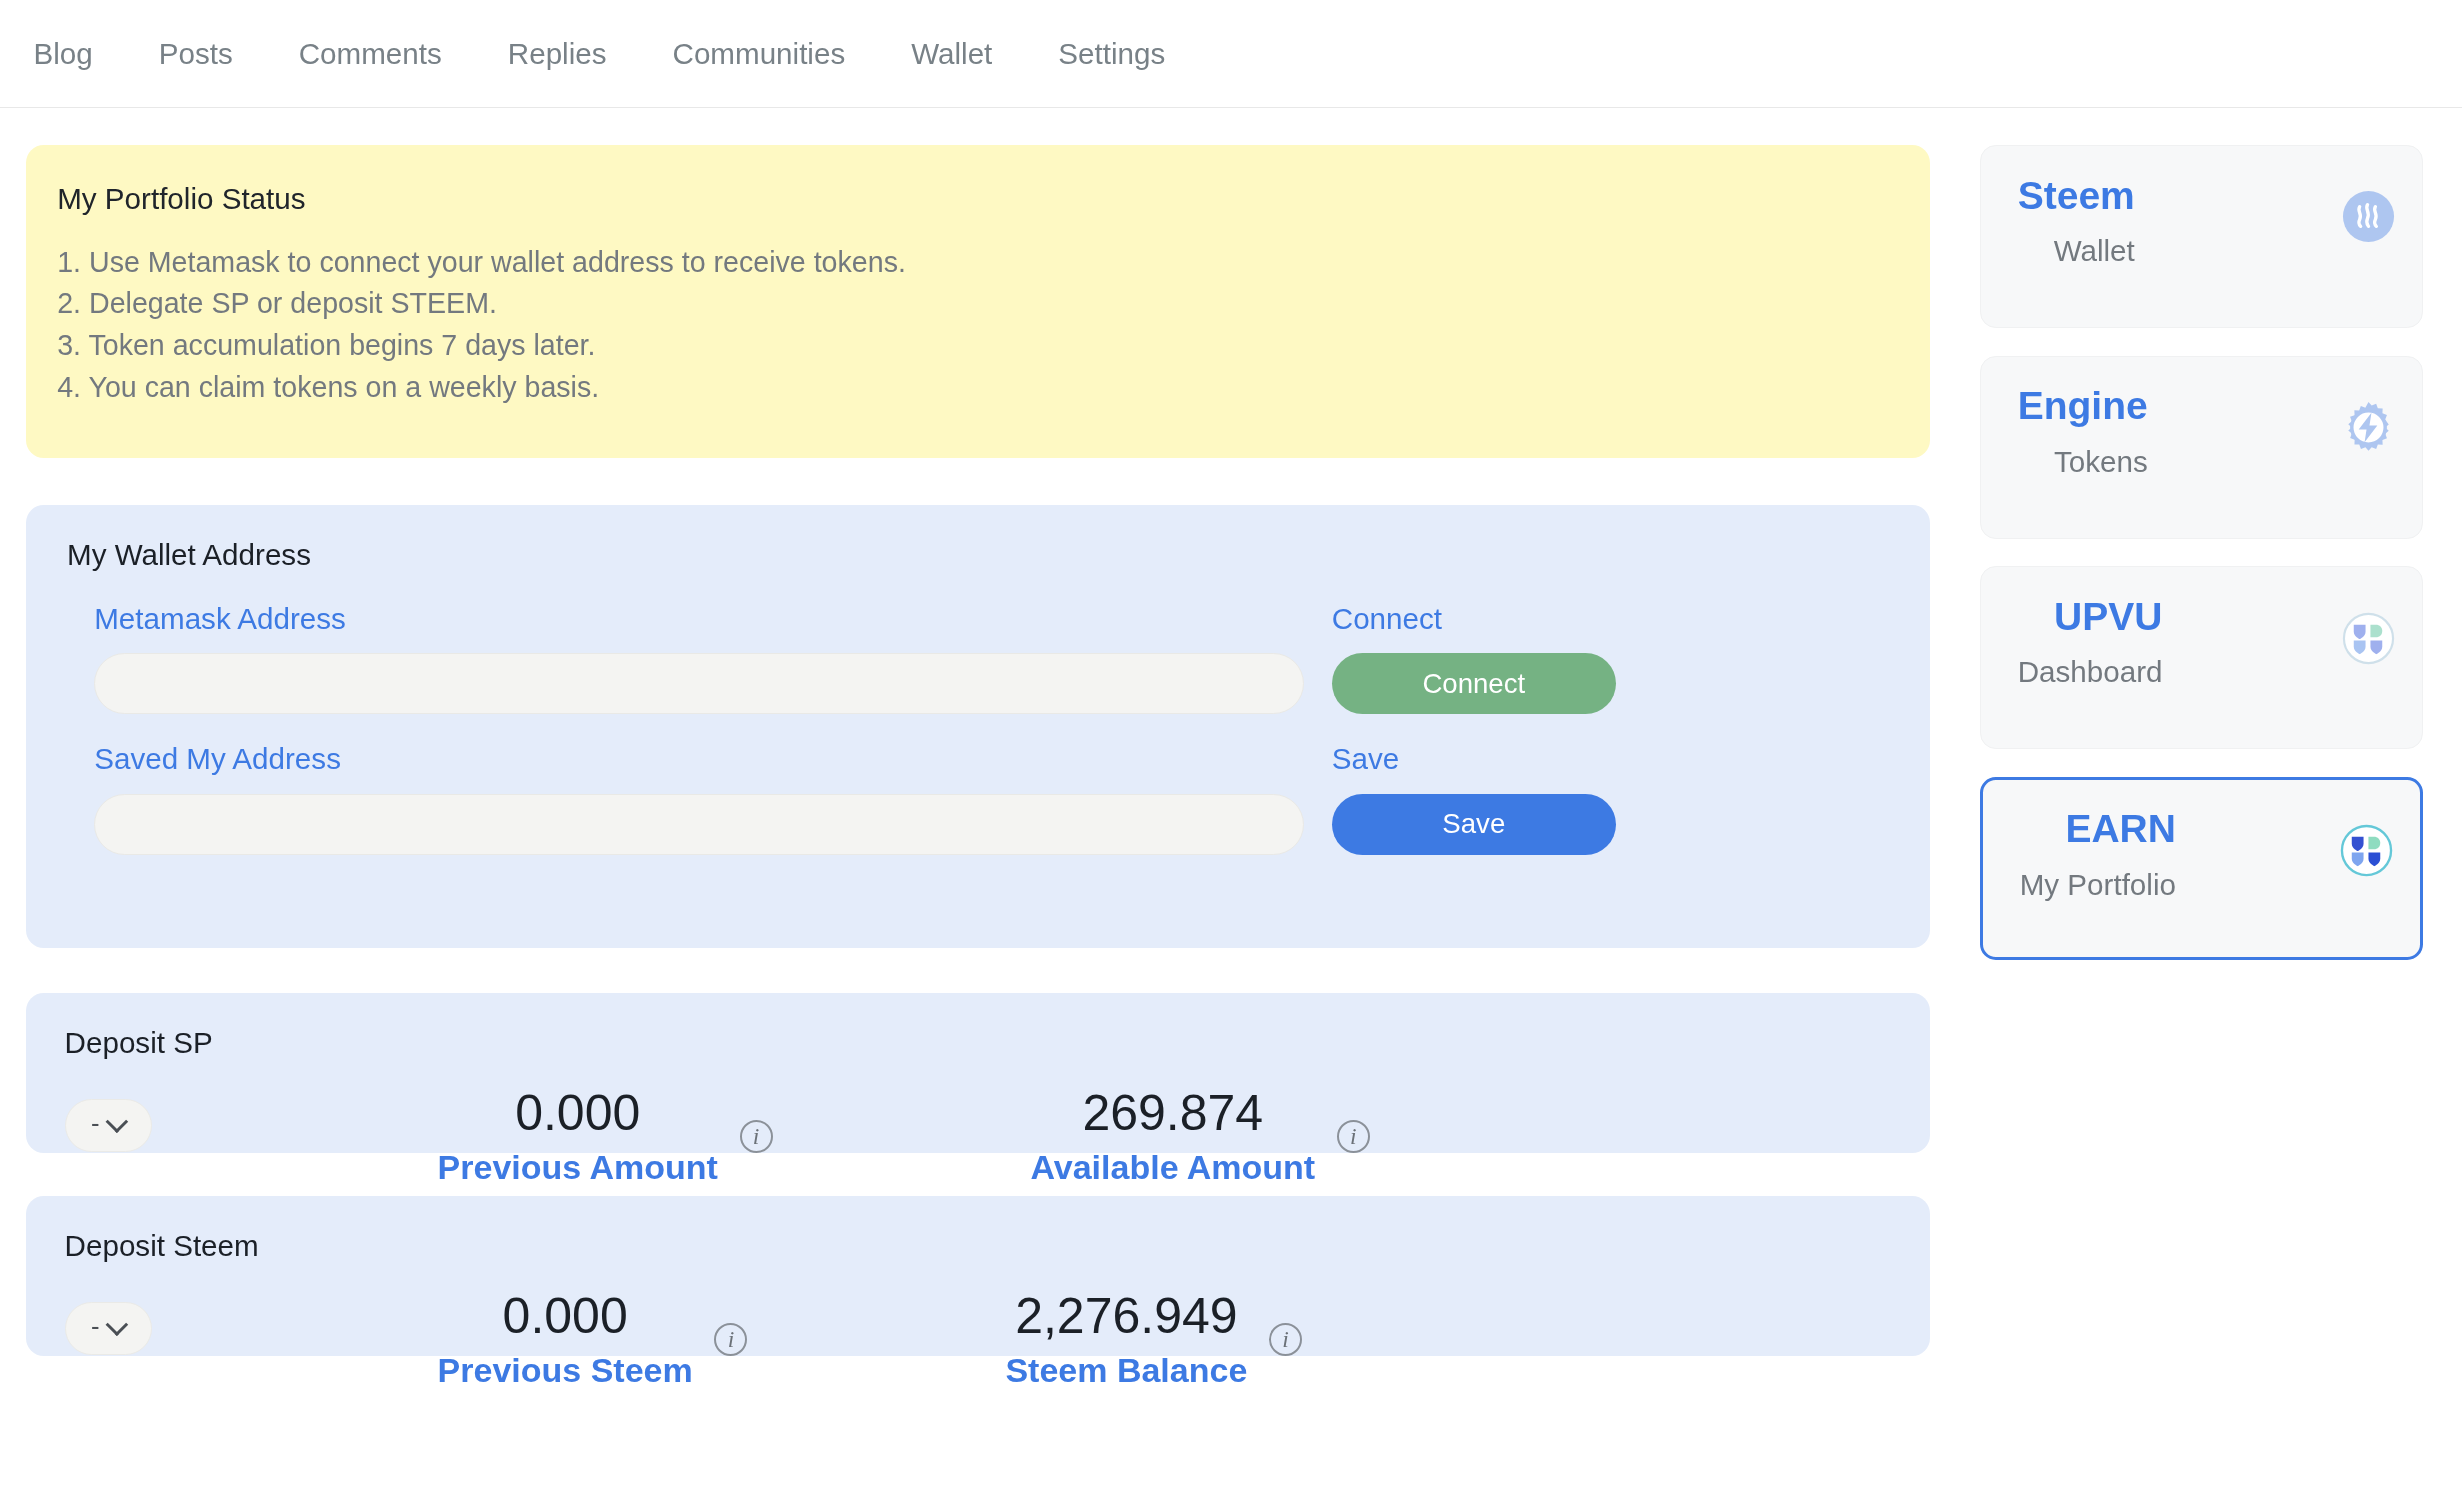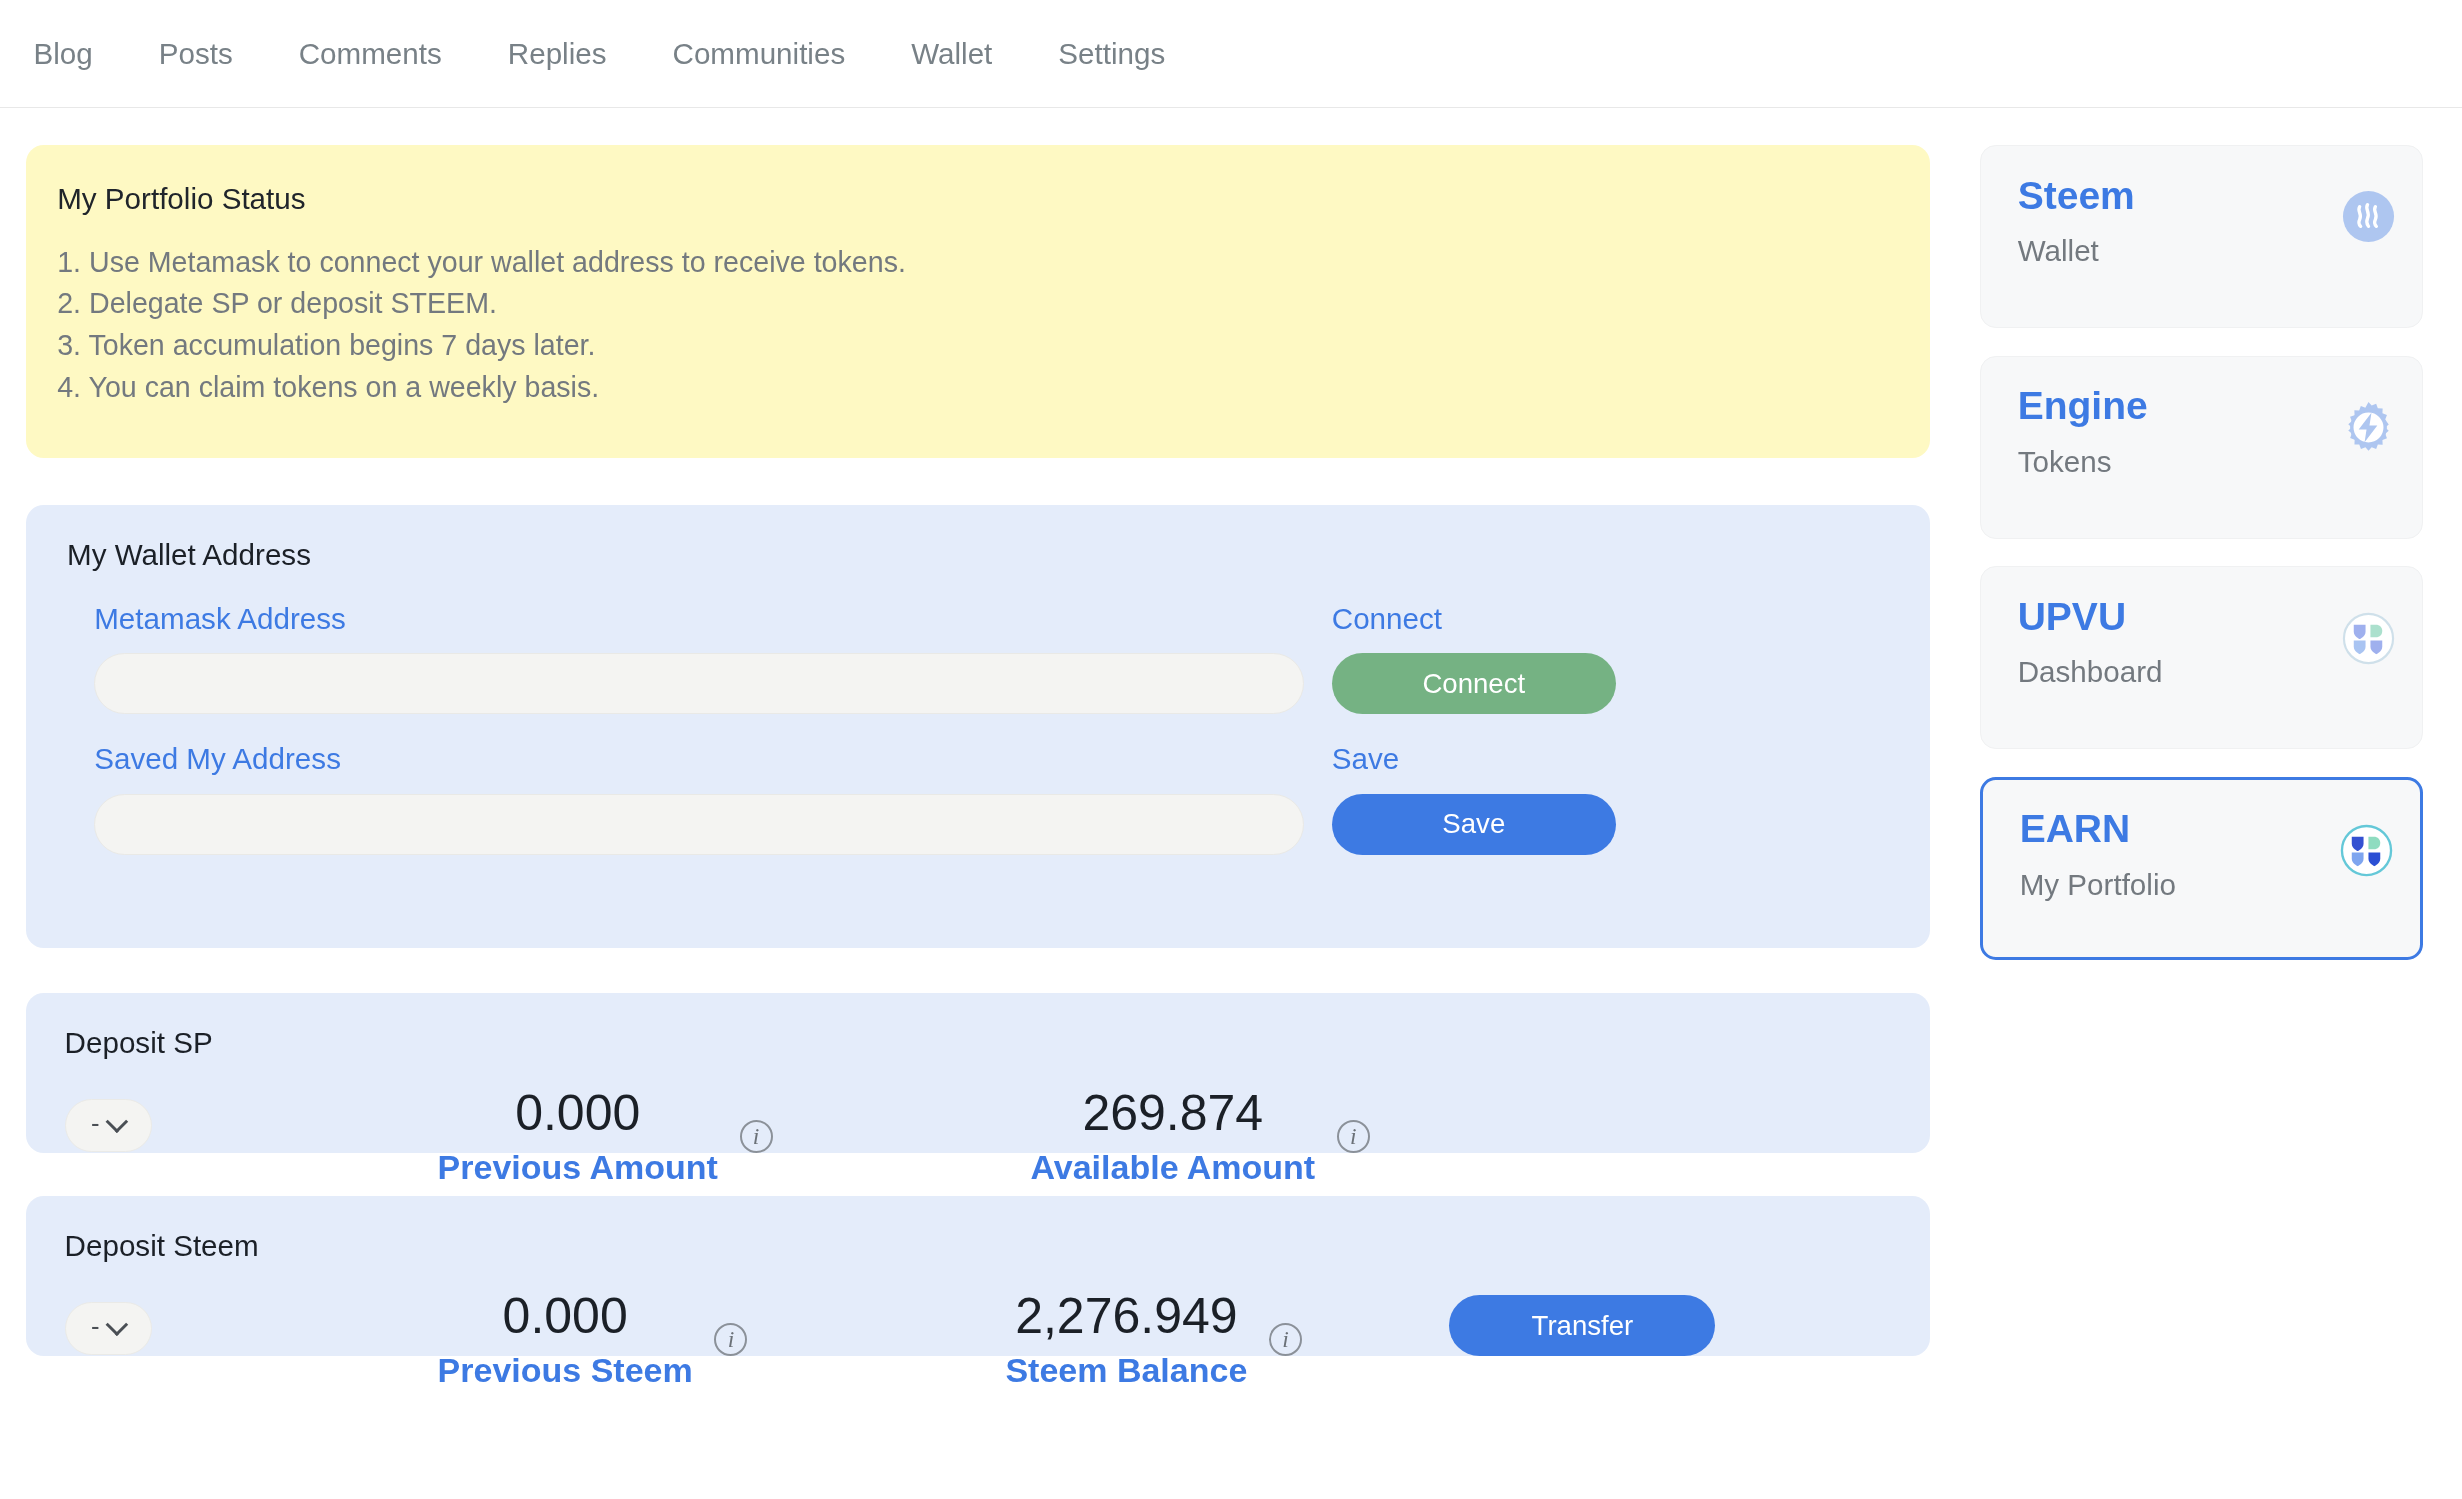--- a/index.html
+++ b/index.html
@@ -197,20 +197,21 @@
     background: #f7f8f9;
     border-radius: 15.8px;
     border: 1.5px solid #f0f1f2;
     height: 183px;
     margin-bottom: 27.6px;
     padding: 27.6px 25.6px 0 37px;
     display: flex;
     align-items: flex-start;
     justify-content: space-between;
     cursor: pointer;
+    text-align: right;
   }
   .side-card.active { border: 3px solid #3d7ae3; }
   .side-title { font-size: 39px; font-weight: bold; color: #3d7ae3; line-height: 1.15; }
   .side-sub   { font-size: 29.6px; color: #73797f; margin-top: 15.8px; }
   .side-icon  { margin-top: 15.8px; flex: none; }
 </style>
 </head>
 <body>
 
 <div class="topnav">
@@ -314,21 +315,20 @@
         </div>
 
         <div class="metric m2">
           <div class="metric-inner">
             <div class="metric-value">2,276.949</div>
             <div class="metric-label">Steem Balance</div>
           </div>
           <div class="info-icon">i</div>
         </div>
 
-        <button class="pill-btn btn-blue action-btn">Transfer</button>
       </div>
     </div>
 
   </div>
 
   <div class="side-col">
 
     <div class="side-card">
       <div>
         <div class="side-title">Steem</div>

